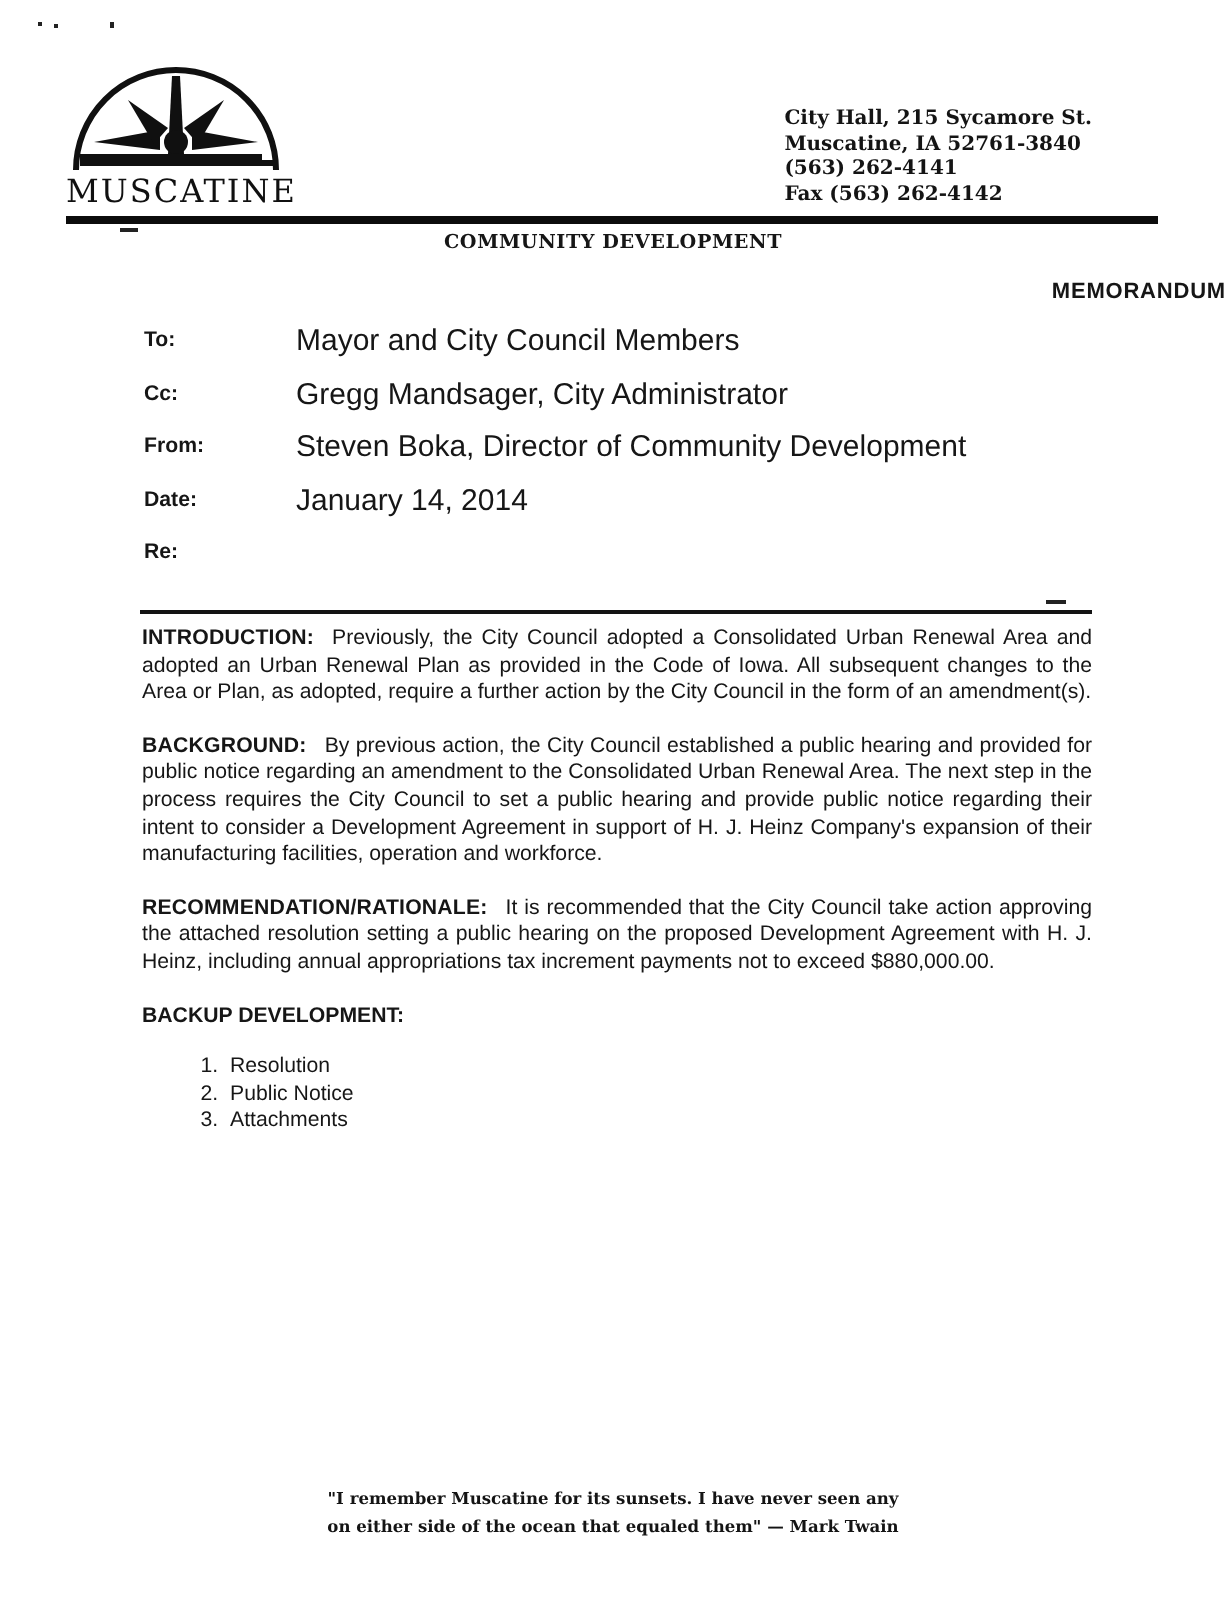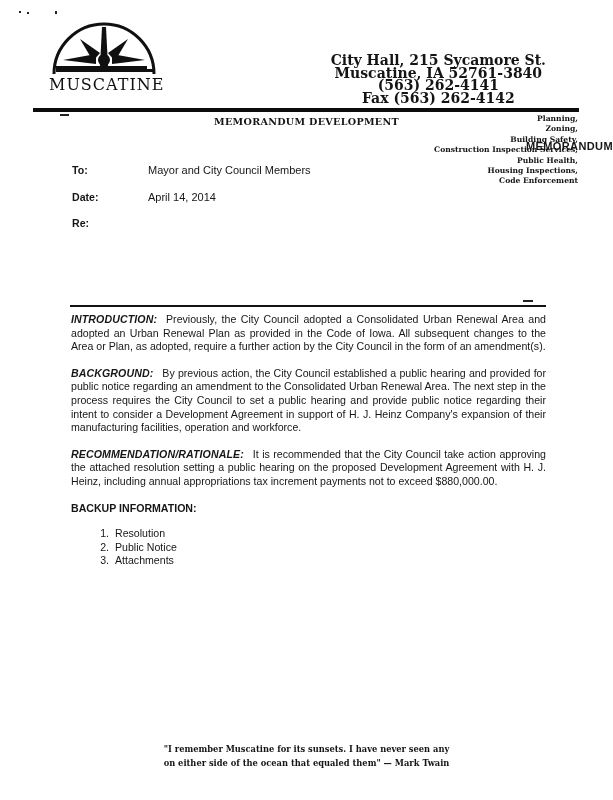--- a/index.html
+++ b/index.html
@@ -8,36 +8,36 @@
     width: 613px; height: 800px;
     margin: 0 auto;
     background: #ffffff;
     color: #161616;
     font-family: "Liberation Sans", sans-serif;
     overflow: hidden;
   }
   .artifact { position: absolute; background: #222; }
 
   
-  .logo { position: absolute; left: 33px; top: 22px; width: 112px; margin-left: 16px; }
+  .logo { position: absolute; left: 33px; top: 33px; width: 112px; }
   .logo svg { display: block; }
   .logo-text {
     font-family: "DejaVu Serif", serif;
     font-size: 16px;
     letter-spacing: 1px;
     color: #101010;
     line-height: 17px;
     white-space: nowrap;
   }
   .address {
     position: absolute; top: 54px; right: 67px;
-    text-align: center;
+    text-align: left;
     font-family: "DejaVu Serif", serif;
     font-weight: bold;
-    font-size: 14px; line-height: 12.5px;
+    font-size: 10px; line-height: 12.5px;
     color: #141414;
   }
   .rule-thick {
     position: absolute; left: 33px; top: 108px;
     width: 546px; height: 4px; background: #0c0c0c;
   }
 
   
   .dept-title {
     position: absolute; left: 0; top: 116px; width: 613px;
@@ -57,35 +57,35 @@
     text-align: right;
     font-family: "DejaVu Serif", serif;
     font-weight: bold; font-size: 7.6px; line-height: 10.4px;
     color: #141414;
   }
 
   
   .fields { position: absolute; left: 72px; top: 164px; width: 478px; }
   .field-row { display: grid; grid-template-columns: 76px 1fr; margin-bottom: 13px; }
   .field-label { font-weight: bold; font-size: 10.6px; line-height: 13px; }
-  .field-value { font-size: 11px; line-height: 13.5px; white-space: pre-line; }
+  .field-value { font-size: 15px; line-height: 13.5px; white-space: pre-line; }
 
   .rule-thin {
     position: absolute; left: 70px; top: 305px;
     width: 476px; height: 2px; background: #131313;
   }
 
   
   .body-copy { position: absolute; left: 71px; top: 313px; width: 475px; }
   .body-para {
     margin: 0 0 13px 0;
     font-size: 10.6px; line-height: 13.6px;
     text-align: justify;
   }
-  .body-para strong { margin-right: 9px; letter-spacing: 0.1px; font-style: italic; }
+  .body-para strong { margin-right: 9px; letter-spacing: 0.1px; }
   .backup-head { font-weight: bold; font-size: 10.6px; line-height: 13.6px; margin: 0; }
   .backup-list {
     margin: 12px 0 0 0; padding-left: 41px;
     font-size: 10.6px; line-height: 13.6px;
   }
   .backup-list li { padding-left: 3px; }
 
   
   .footer-quote {
     position: absolute; left: 0; top: 743px; width: 613px;
@@ -126,59 +126,58 @@
 
   <div class="address">
     <div>City Hall, 215 Sycamore St.</div>
     <div>Muscatine, IA 52761-3840</div>
     <div>(563) 262-4141</div>
     <div>Fax (563) 262-4142</div>
   </div>
 
   <div class="rule-thick"></div>
 
-  <div class="dept-title">MEMORANDUM DEVELOPMENT</div>
+  <div class="dept-title">COMMUNITY DEVELOPMENT</div>
   <div class="doc-type">MEMORANDUM</div>
-  <div class="services">
-    <div>Planning,</div>
-    <div>Zoning,</div>
-    <div>Building Safety,</div>
-    <div>Construction Inspection Services,</div>
-    <div>Public Health,</div>
-    <div>Housing Inspections,</div>
-    <div>Code Enforcement</div>
-  </div>
 
   <div class="fields">
     <div class="field-row">
       <div class="field-label">To:</div>
       <div class="field-value">Mayor and City Council Members</div>
     </div>
     <div class="field-row">
+      <div class="field-label">Cc:</div>
+      <div class="field-value">Gregg Mandsager, City Administrator</div>
+    </div>
+    <div class="field-row">
+      <div class="field-label">From:</div>
+      <div class="field-value">Steven Boka, Director of Community Development</div>
+    </div>
+    <div class="field-row">
       <div class="field-label">Date:</div>
-      <div class="field-value">April 14, 2014</div>
+      <div class="field-value">January 14, 2014</div>
     </div>
     <div class="field-row">
       <div class="field-label">Re:</div>
     </div>
   </div>
 
   <div class="rule-thin"></div>
 
   <div class="body-copy">
     <p class="body-para">
       <strong>INTRODUCTION:</strong><span>Previously, the City Council adopted a Consolidated Urban Renewal Area and adopted an Urban Renewal Plan as provided in the Code of Iowa.  All subsequent changes to the Area or Plan, as adopted, require a further action by the City Council in the form of an amendment(s).</span>
     </p>
     <p class="body-para">
       <strong>BACKGROUND:</strong><span>By previous action, the City Council established a public hearing and provided for public notice regarding an amendment to the Consolidated Urban Renewal Area. The next step in the process requires the City Council to set a public hearing and provide public notice regarding their intent to consider a Development Agreement in support of H. J. Heinz Company's expansion of their manufacturing facilities, operation and workforce.</span>
     </p>
     <p class="body-para">
       <strong>RECOMMENDATION/RATIONALE:</strong><span>It is recommended that the City Council take action approving the attached resolution setting a public hearing on the proposed Development Agreement with H. J. Heinz, including annual appropriations tax increment payments not to exceed $880,000.00.</span>
     </p>
-    <p class="backup-head">BACKUP INFORMATION:</p>
+    <p class="backup-head">BACKUP DEVELOPMENT:</p>
     <ol class="backup-list">
       <li>Resolution</li>
       <li>Public Notice</li>
       <li>Attachments</li>
     </ol>
   </div>
 
   <div class="footer-quote">"I remember Muscatine for its sunsets. I have never seen any
 on either side of the ocean that equaled them" — Mark Twain</div>
 

